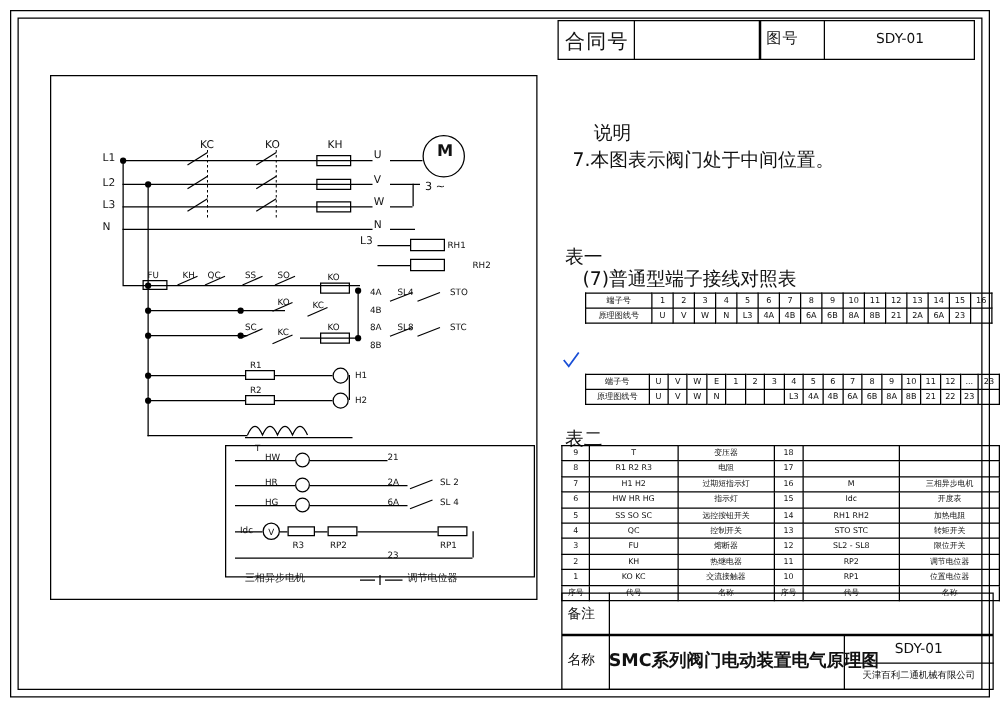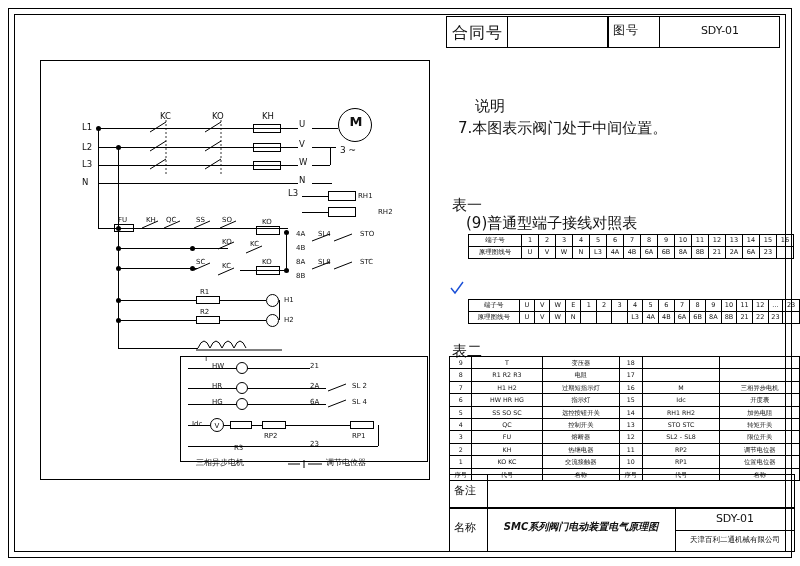--- a/index.html
+++ b/index.html
@@ -40,21 +40,21 @@
 
   <div class="bd" style="left:608px;top:16px;width:52px;height:32px;border:1px solid #000;"></div>
   <div class="t cn" style="left:613px;top:24px;font-size:12px;letter-spacing:1px;">图号</div>
   <div class="bd" style="left:660px;top:16px;width:120px;height:32px;border:1px solid #000;border-left:none;"></div>
   <div class="t lg ctr" style="left:660px;top:25px;width:120px;">SDY-01</div>
 
   <div class="t cn" style="left:475px;top:98px;">说明</div>
   <div class="t cn" style="left:458px;top:120px;">7.本图表示阀门处于中间位置。</div>
 
   <div class="t cn" style="left:452px;top:197px;">表一</div>
-  <div class="t cn" style="left:466px;top:215px;">(9)普通型端子接线对照表</div>
+  <div class="t cn" style="left:466px;top:215px;">(7)普通型端子接线对照表</div>
 
   <table class="tbl" style="left:468px;top:234px;">
     <tbody>
         <tr>
       <td style="width:52px;">端子号</td>
       <td style="width:16px;">1</td>
       <td style="width:16px;">2</td>
       <td style="width:16px;">3</td>
       <td style="width:16px;">4</td>
       <td style="width:16px;">5</td>
@@ -232,21 +232,21 @@
 
   <div class="titleblk" style="left:449px;top:474px;width:346px;height:34px;"></div>
   <div class="ln v" style="left:487px;top:474px;height:34px;"></div>
   <div class="t cn" style="left:454px;top:485px;font-size:11px;">备注</div>
 
   <div class="titleblk" style="left:449px;top:508px;width:346px;height:44px;"></div>
   <div class="ln v" style="left:487px;top:508px;height:44px;"></div>
   <div class="ln v" style="left:675px;top:508px;height:44px;"></div>
   <div class="ln h" style="left:675px;top:530px;width:120px;"></div>
   <div class="t cn" style="left:454px;top:522px;font-size:11px;">名称</div>
-  <div class="t ctr" style="left:487px;top:521px;width:188px;font-size:10px;font-weight:bold;font-style:italic;">SMC系列阀门电动装置电气原理图</div>
+  <div class="t ctr" style="left:487px;top:521px;width:188px;font-size:14px;font-weight:bold;">SMC系列阀门电动装置电气原理图</div>
   <div class="t ctr" style="left:675px;top:513px;width:120px;font-size:11px;">SDY-01</div>
   <div class="t ctr" style="left:675px;top:536px;width:120px;font-size:7.5px;">天津百利二通机械有限公司</div>
 
   <div class="bd" style="left:40px;top:60px;width:390px;height:420px;border:1px solid #000;"></div>
 
   <div class="t" style="left:82px;top:123px;">L1</div>
   <div class="t" style="left:82px;top:143px;">L2</div>
   <div class="t" style="left:82px;top:160px;">L3</div>
   <div class="t" style="left:82px;top:178px;">N</div>
 
@@ -413,21 +413,21 @@
   <div class="ln h" style="left:188px;top:388px;width:48px;"></div>
   <div class="ln h" style="left:248px;top:388px;width:78px;"></div>
   <div class="ln h" style="left:188px;top:404px;width:48px;"></div>
   <div class="ln h" style="left:248px;top:404px;width:78px;"></div>
 
   <div class="t sm" style="left:192px;top:420px;">Idc</div>
   <div class="circ" style="left:210px;top:418px;width:14px;height:14px;">
     <div class="t sm" style="left:0;top:3px;width:12px;text-align:center;">V</div>
   </div>
   <div class="rect" style="left:230px;top:421px;width:22px;height:8px;"></div>
-  <div class="t sm" style="left:234px;top:444px;">R3</div>
+  <div class="t sm" style="left:234px;top:432px;">R3</div>
   <div class="rect" style="left:262px;top:421px;width:24px;height:8px;"></div>
   <div class="t sm" style="left:264px;top:432px;">RP2</div>
   <div class="rect" style="left:350px;top:421px;width:24px;height:8px;"></div>
   <div class="t sm" style="left:352px;top:432px;">RP1</div>
   <div class="ln h" style="left:188px;top:425px;width:22px;"></div>
   <div class="ln h" style="left:224px;top:425px;width:6px;"></div>
   <div class="ln h" style="left:252px;top:425px;width:10px;"></div>
   <div class="ln h" style="left:286px;top:425px;width:64px;"></div>
   <div class="ln h" style="left:188px;top:446px;width:190px;"></div>
   <div class="ln v" style="left:378px;top:425px;height:21px;"></div>

